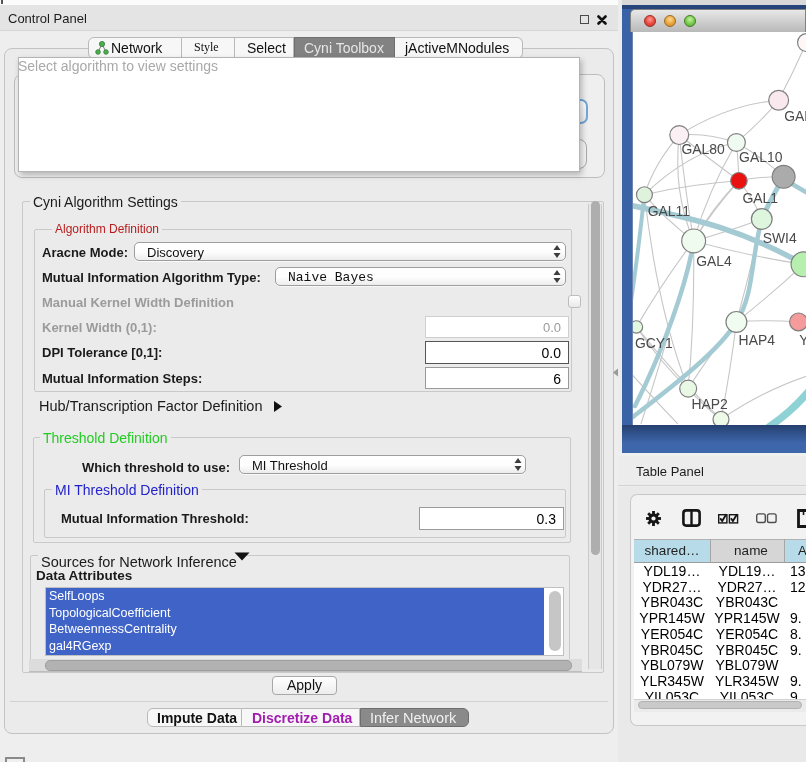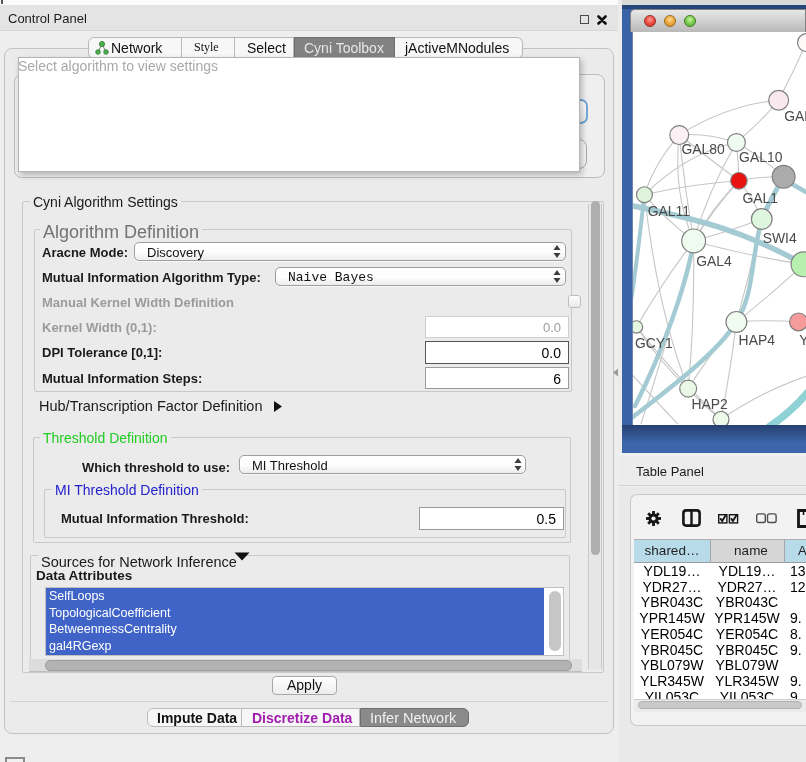--- a/index.html
+++ b/index.html
@@ -53,21 +53,21 @@
   <div class="abs" style="left:440px;top:99px;width:148px;height:25px;background:linear-gradient(#ffffff,#ececec);border:2.5px solid #73a7d8;border-radius:7px;"></div>
   <div class="abs" style="left:440px;top:139px;width:147px;height:30px;background:#f4f4f4;border:1px solid #a9a9a9;border-radius:8px;"></div>
 
   <div class="abs" style="left:22px;top:201px;width:582px;height:472px;border:1px solid #c9c9c9;border-radius:2px;"></div>
   <div class="abs" style="left:30px;top:194px;background:#ebebeb;padding:0 3px;font-size:14px;color:#1a1a1a;">Cyni Algorithm Settings</div>
 
   <div class="abs" style="left:588px;top:204px;width:14px;height:465px;background:#e6e6e6;border-left:1px solid #cacaca;border-right:1px solid #cacaca;"></div>
   <div class="abs" style="left:590.5px;top:201px;width:9px;height:354px;background:#aeaeae;border-radius:4.5px;"></div>
 
   <div class="abs" style="left:34px;top:229px;width:538px;height:163px;border:1px solid #c9c9c9;border-radius:2px;"></div>
-  <div class="abs" style="left:40px;top:222px;background:#ebebeb;padding:0 3px;font-size:18px;color:#737373;">Algorithm Definition</div>
+  <div class="abs" style="left:52px;top:222px;background:#ebebeb;padding:0 3px;font-size:12px;color:#b91c1c;">Algorithm Definition</div>
 
   <div class="abs" style="left:42px;top:245px;font-size:13px;font-weight:bold;color:#1a1a1a;">Aracne Mode:</div>
   <div class="abs combo" style="left:134px;top:242px;width:432px;height:19px;"></div>
   <div class="abs" style="left:147px;top:245px;font-size:13px;color:#111;">Discovery</div>
   <svg class="abs" style="left:551px;top:244px;" width="12" height="15">
         <path d="M6 1 L9.5 6 L2.5 6 Z" fill="#3c3c3c"></path>
         <path d="M6 14 L9.5 9 L2.5 9 Z" fill="#3c3c3c"></path>
       </svg>
 
   <div class="abs" style="left:42px;top:270px;font-size:13px;font-weight:bold;color:#1a1a1a;">Mutual Information Algorithm Type:</div>
@@ -106,21 +106,21 @@
   <div class="abs" style="left:252px;top:458px;font-size:13px;color:#111;">MI Threshold</div>
   <svg class="abs" style="left:512px;top:457px;" width="12" height="15">
         <path d="M6 1 L9.5 6 L2.5 6 Z" fill="#3c3c3c"></path>
         <path d="M6 14 L9.5 9 L2.5 9 Z" fill="#3c3c3c"></path>
       </svg>
 
   <div class="abs" style="left:44px;top:489px;width:522px;height:49px;border:1px solid #c9c9c9;border-radius:2px;"></div>
   <div class="abs" style="left:52px;top:482px;background:#ebebeb;padding:0 3px;font-size:14px;color:#2222cc;">MI Threshold Definition</div>
   <div class="abs" style="left:61px;top:511px;font-size:13px;font-weight:bold;color:#1a1a1a;">Mutual Information Threshold:</div>
   <div class="abs" style="left:419px;top:507px;width:145px;height:23px;background:#fff;border:1px solid #9a9a9a;"></div>
-  <div class="abs" style="left:419px;top:511px;width:137px;text-align:right;font-size:14px;color:#000;">0.5</div>
+  <div class="abs" style="left:419px;top:511px;width:137px;text-align:right;font-size:14px;color:#000;">0.3</div>
 
   <div class="abs" style="left:30px;top:555px;width:540px;height:112px;border:1px solid #c9c9c9;border-radius:2px;"></div>
   <div class="abs" style="left:38px;top:548px;background:#ebebeb;padding:0 3px;font-size:14.5px;color:#1a1a1a;margin-top:6px;">Sources for Network Inference</div>
   <svg class="abs" style="left:234px;top:551px;" width="16" height="10">
         <path d="M0.5 1.5 L15.5 1.5 L8 9.5 Z" fill="#111"></path>
       </svg>
   <div class="abs" style="left:36px;top:568px;font-size:13.5px;font-weight:bold;color:#1a1a1a;">Data Attributes</div>
 
   <div class="abs" style="left:45px;top:586.5px;width:519px;height:69px;background:#ffffff;border:1px solid #c0c0c0;"></div>
   <div class="abs" style="left:46px;top:587.5px;width:498px;height:67px;background:#3f63c6;"></div>

